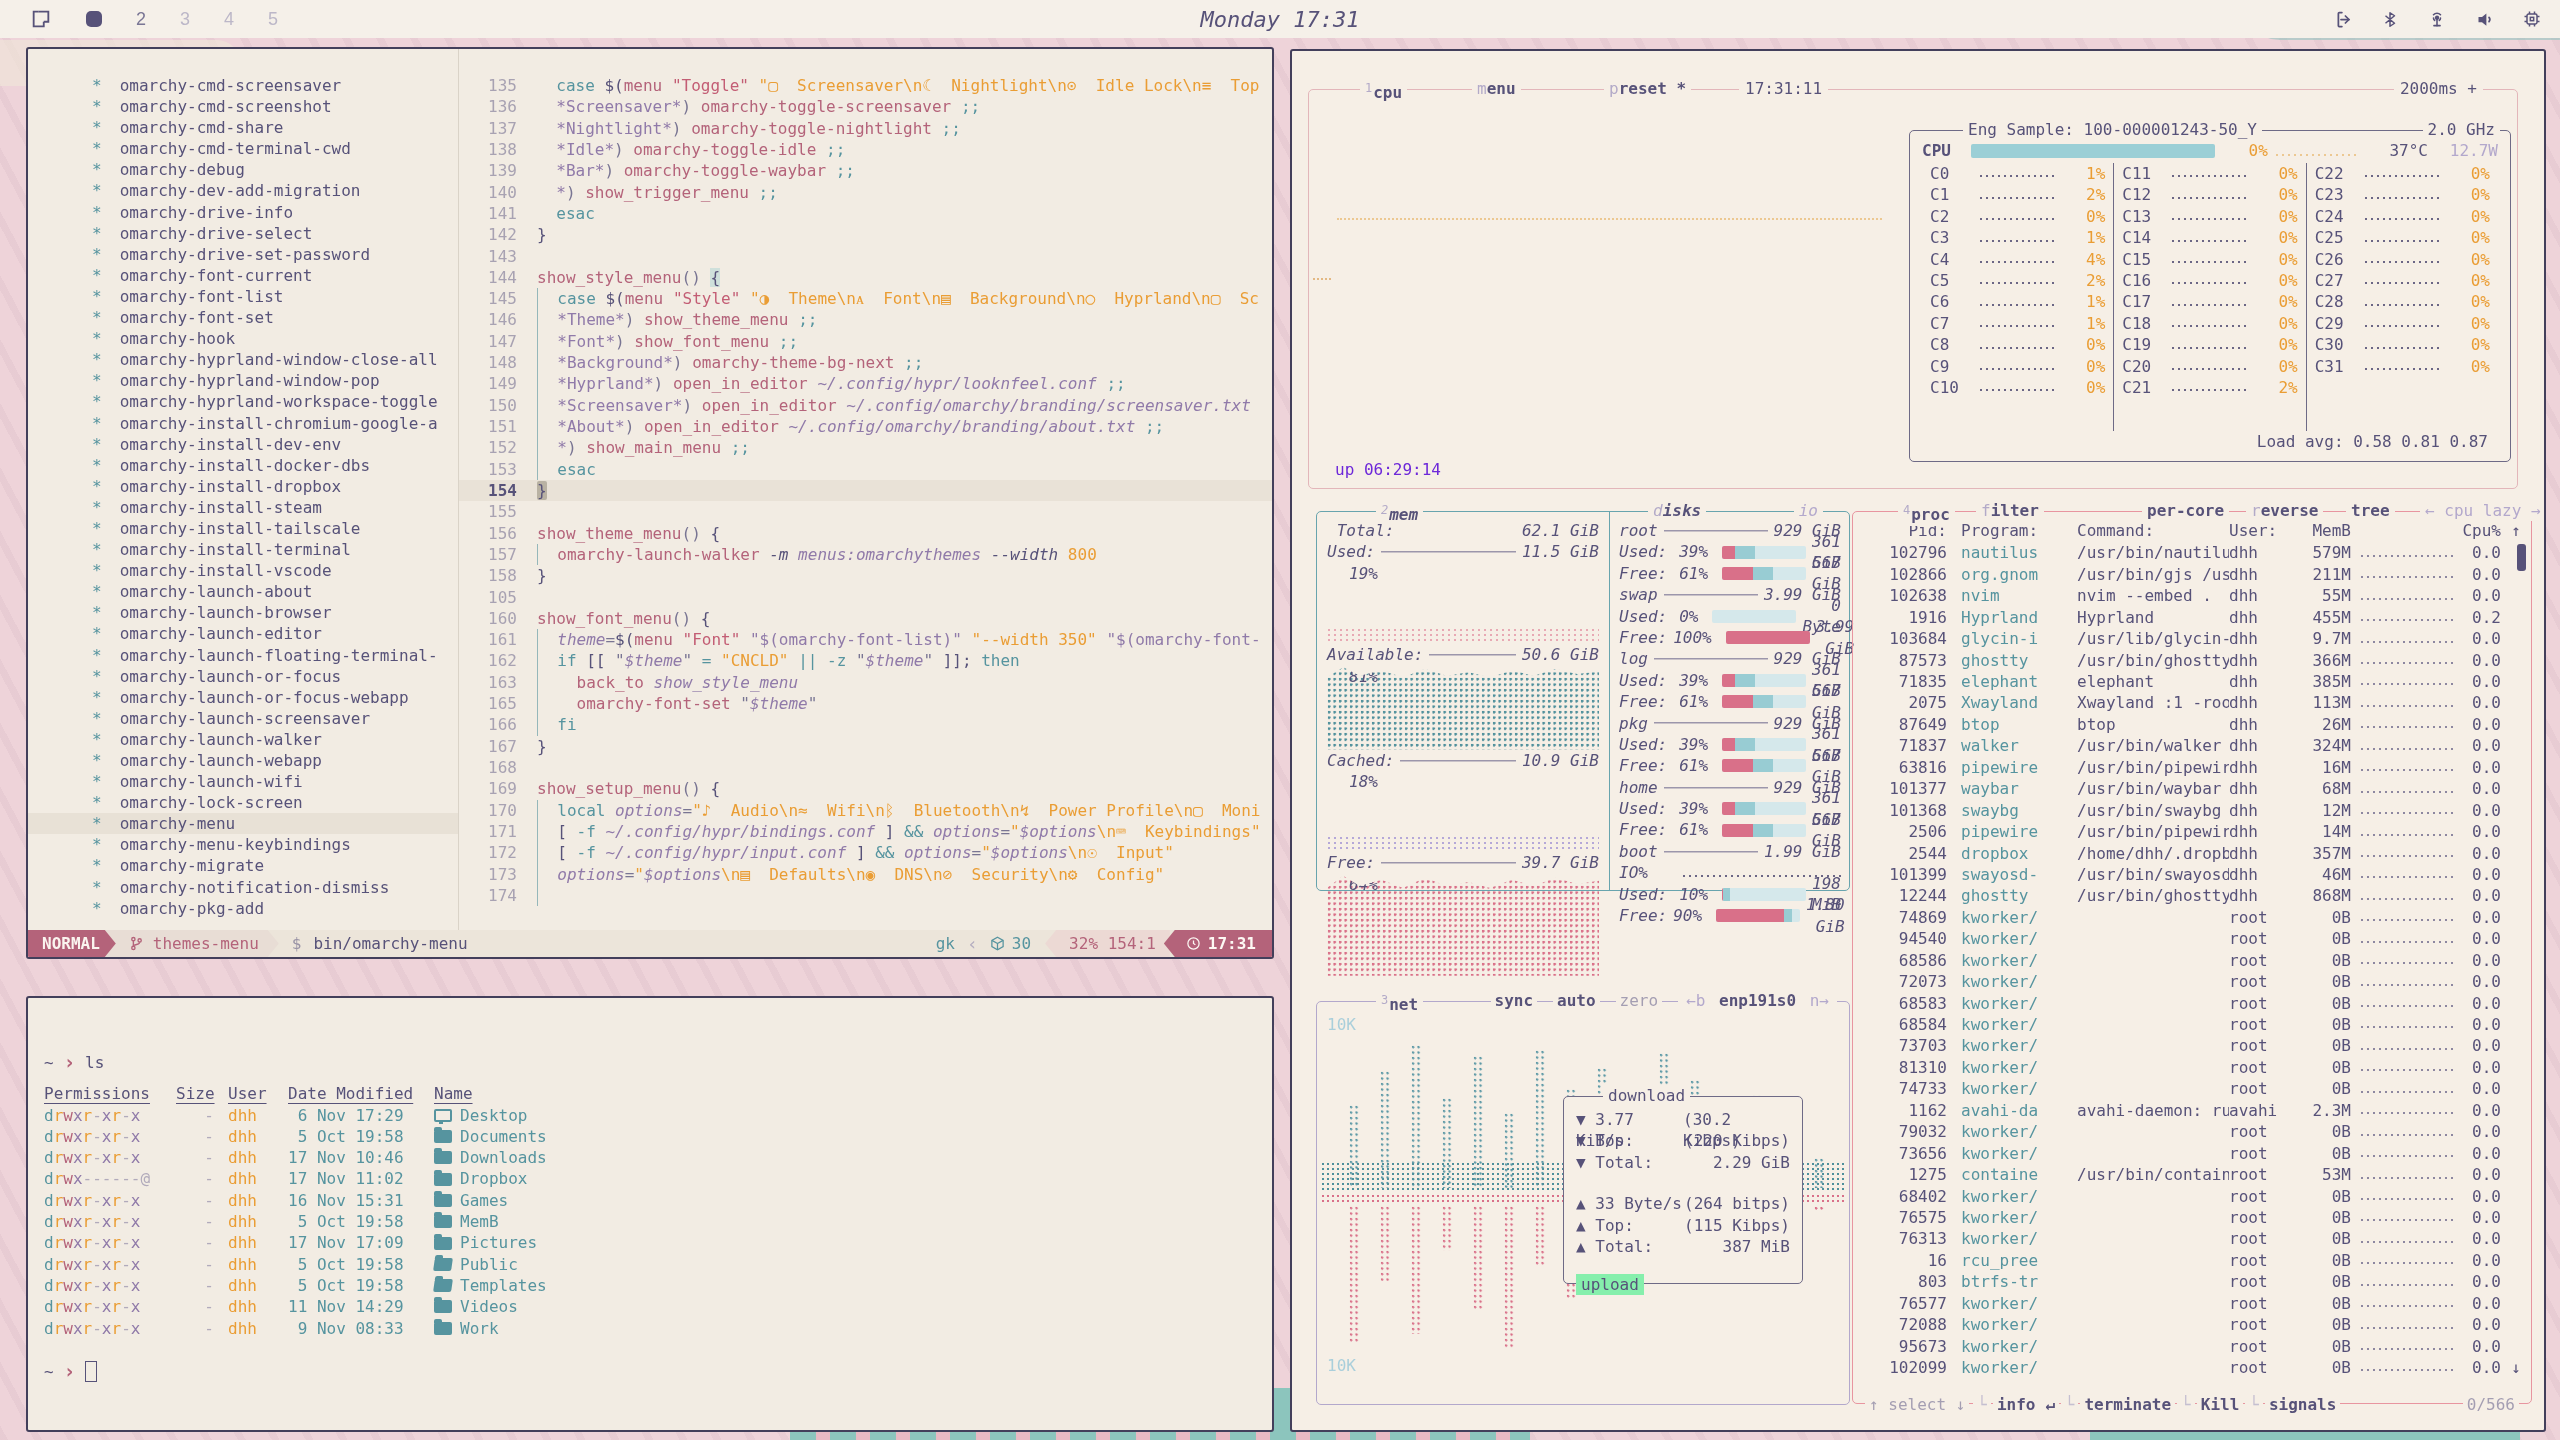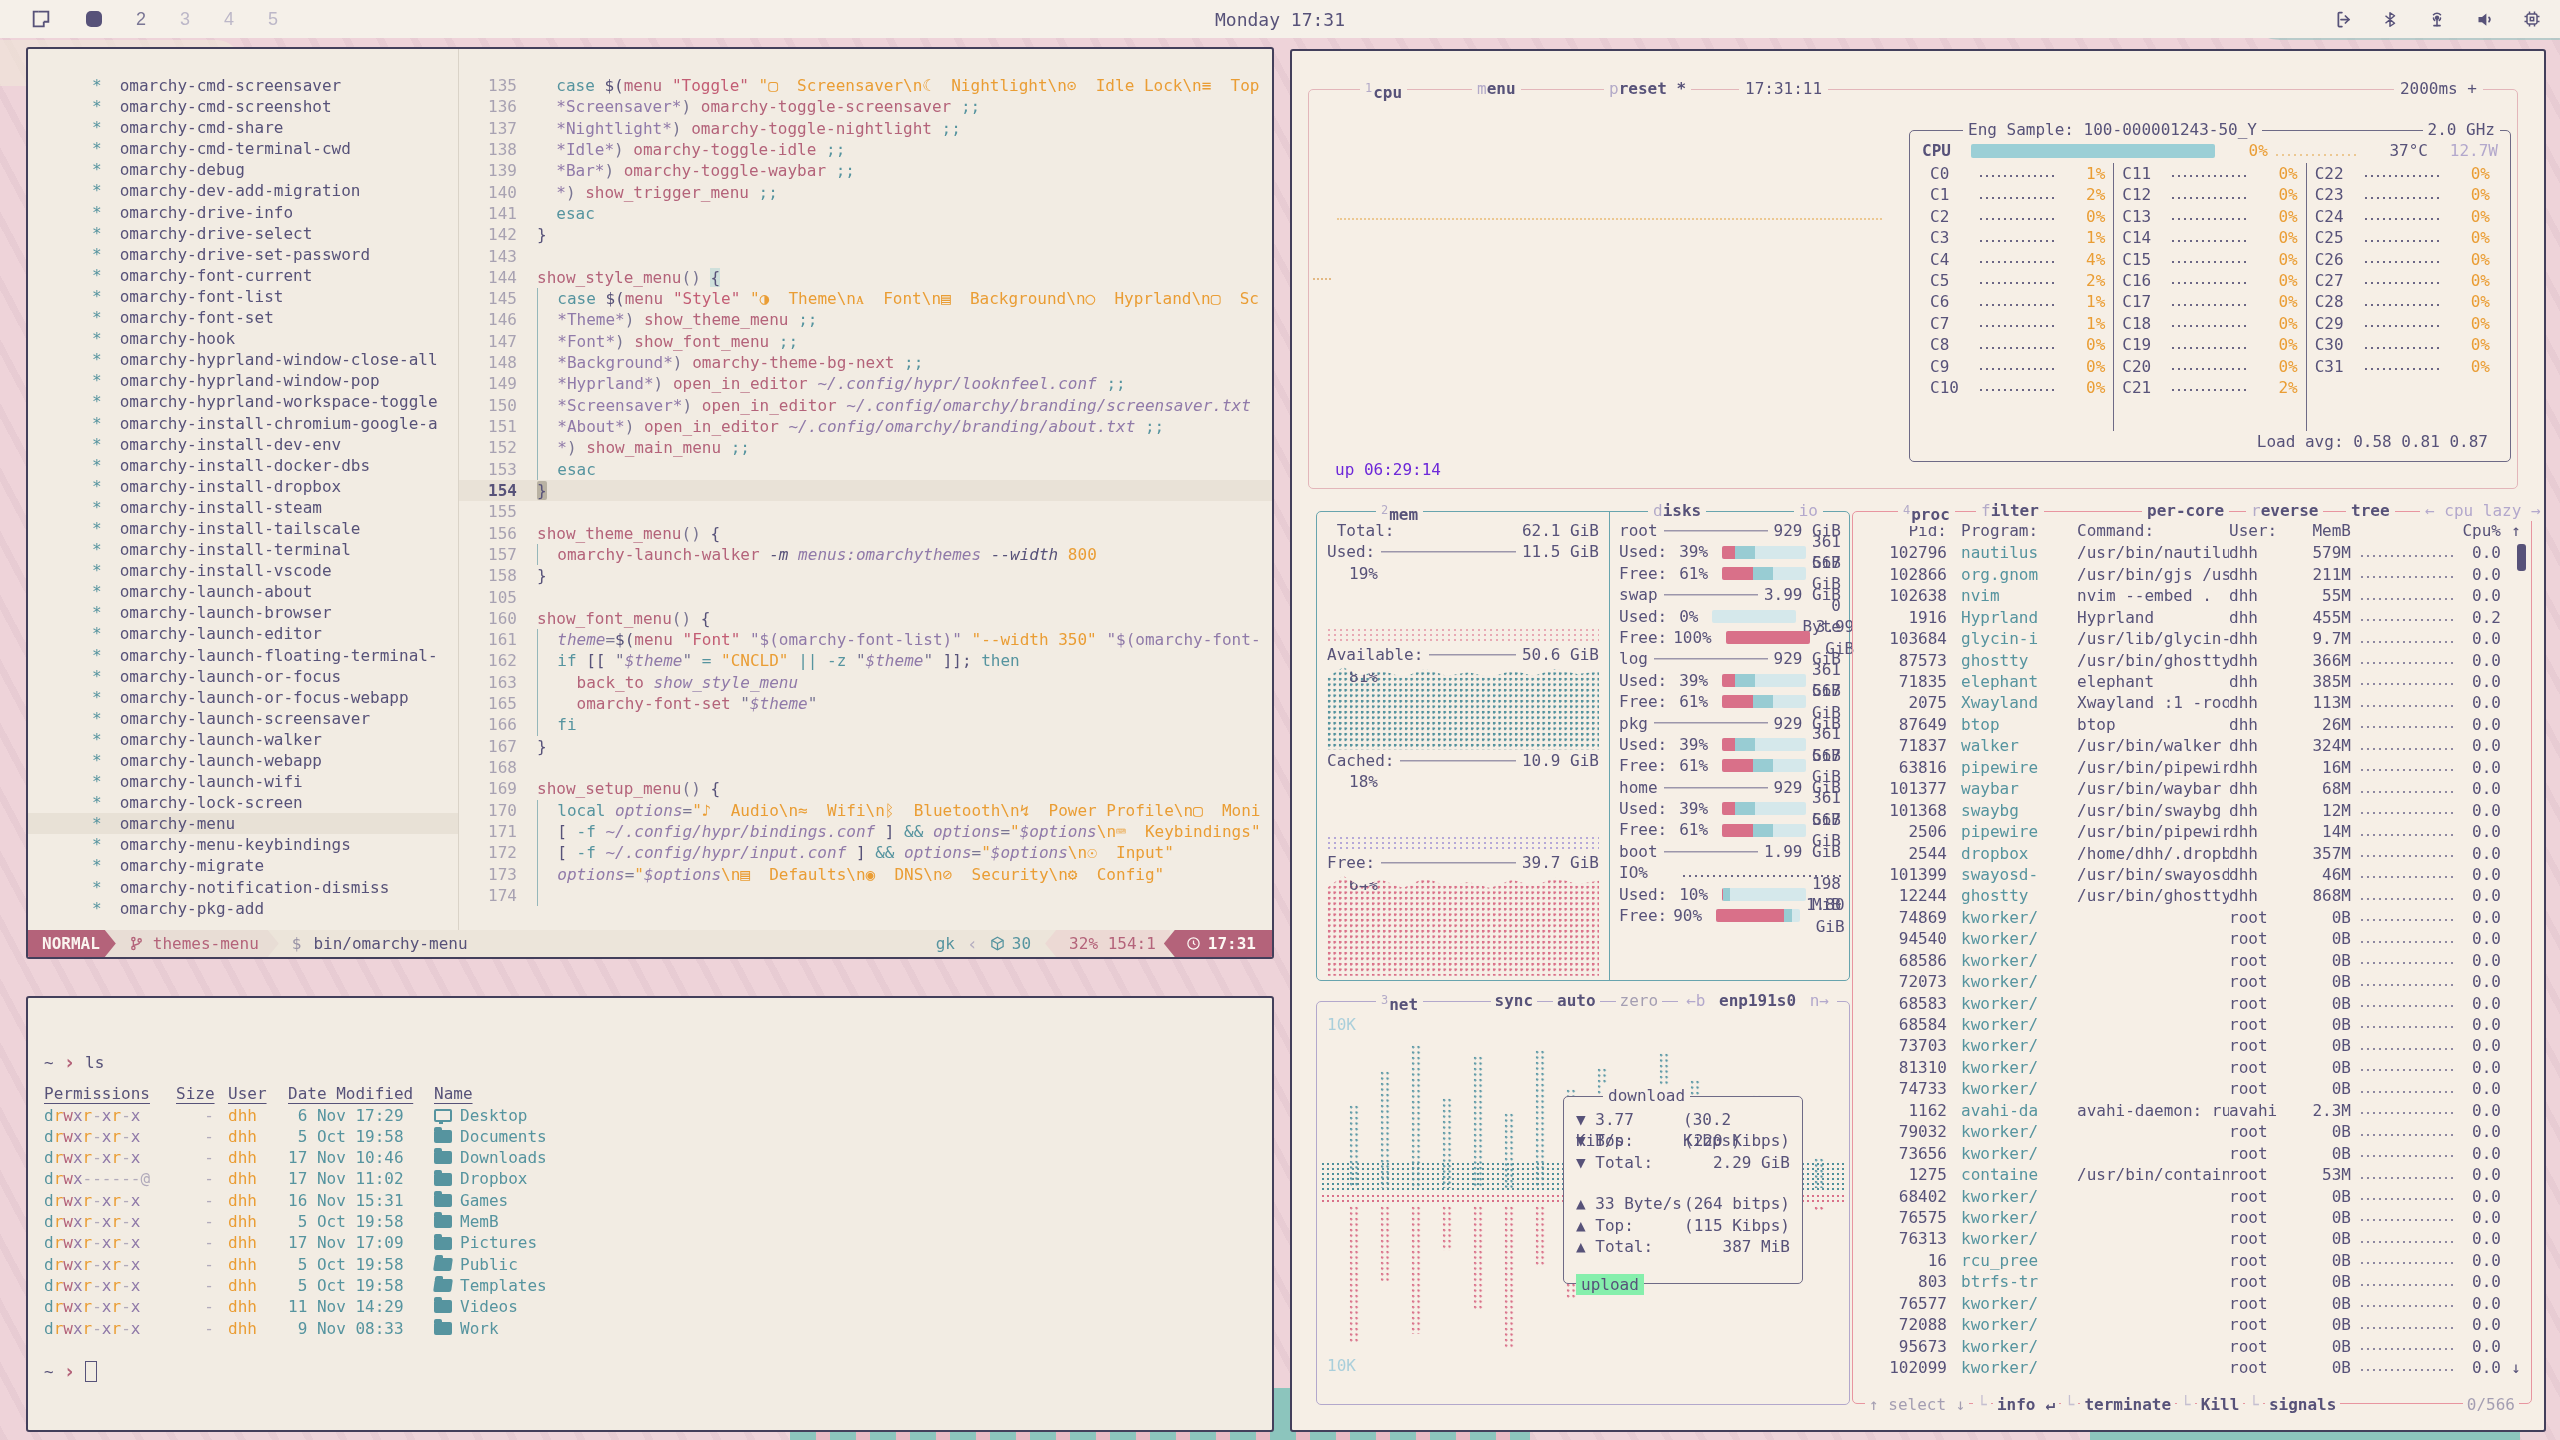--- a/index.html
+++ b/index.html
@@ -15,22 +15,22 @@
   .shp-d{top:-30px;right:-40px;width:360px;height:70px;background:#8cc5bd;border-radius:0 0 40px 40px;opacity:.55;}
 
   
   .topbar{position:absolute;left:0;top:0;width:2560px;height:38px;background:#f5f0e9;
           font-family:"Liberation Sans",sans-serif;display:flex;align-items:center;z-index:5;}
   .ws-area{position:absolute;left:30px;display:flex;align-items:center;gap:34px;}
   .layout-ico svg{display:block;}
   .ws-active{width:16px;height:16px;background:#575279;border-radius:5px;}
   .ws-num{font-size:18px;color:#7a7695;}
   .ws-dim{color:#bcb7c8;}
-  .clock{position:absolute;left:50%;transform:translateX(-50%);font-size:18px;color:#575279;
-         font-family:"DejaVu Sans Mono",monospace;}
+  .clock{position:absolute;left:50%;transform:translateX(-50%);font-size:22px;color:#575279;
+         font-family:"DejaVu Sans Mono",monospace;font-style:italic;}
   .tb-icons{position:absolute;right:18px;display:flex;align-items:center;gap:26px;}
   .tb-icons svg{display:block;}
 
   
   .win{position:absolute;background:#f2ece3;border:2px solid #433f5b;border-radius:3px;box-sizing:border-box;}
   .win-editor{left:26px;top:47px;width:1248px;height:912px;display:flex;flex-direction:column;overflow:hidden;}
   .win-term{left:26px;top:996px;width:1248px;height:436px;overflow:hidden;}
   .win-btop{left:1290px;top:49px;width:1256px;height:1383px;background:#f6efe6;overflow:hidden;}
 
   
@@ -119,21 +119,21 @@
   .corecol{flex:1;padding:0 8px;}
   .corecol + .corecol{border-left:1px solid #6e6a86;}
   .corerow{display:flex;height:21.4px;align-items:center;gap:6px;}
   .corerow .clbl{width:44px;}
   .corerow .cpct{width:42px;text-align:right;color:#ea9d34;}
   .loadrow{text-align:right;padding-right:10px;height:22px;}
   .cpu-gline{position:absolute;left:28px;top:128px;width:545px;border-top:2px dotted #ecc892;}
   .cpu-gline2{position:absolute;left:4px;top:188px;width:18px;border-top:2px dotted #e3b883;}
   .cpu-up{position:absolute;left:26px;bottom:8px;color:#6d28d9;}
 
-  .mem-box{left:24px;top:460px;width:534px;height:470px;border:1.5px solid #68a4ae;}
+  .mem-box{left:24px;top:460px;width:534px;height:380px;border:1.5px solid #68a4ae;font-style:italic;}
   .mem-div{position:absolute;left:292px;top:0;bottom:0;border-left:1.5px solid #68a4ae;}
   .mem-col{position:absolute;left:10px;top:8px;width:272px;}
   .dashrow{display:flex;align-items:center;height:21.4px;gap:6px;}
   .dashrow .dl{white-space:pre;}
   .dashfill{flex:1;height:21.4px;background:linear-gradient(#9c96ab,#9c96ab) 0 50%/100% 1.5px no-repeat;}
   .pctrow{height:21.4px;padding-left:22px;}
   .dstrip{height:14px;margin:2px 0;background-image:radial-gradient(circle at 2px 2px,var(--dc) 1.3px,transparent 1.5px);background-size:6px 5px;}
   .memgraph{position:relative;background-image:radial-gradient(circle at 2px 2px,var(--dc) 1.3px,transparent 1.5px);background-size:5.5px 5.5px;
             clip-path:polygon(0 14%,6% 2%,12% 12%,20% 6%,28% 14%,36% 4%,44% 12%,52% 8%,60% 14%,68% 6%,76% 12%,84% 4%,92% 10%,100% 7%,100% 100%,0 100%);}
   .memgraph .gp{position:absolute;left:22px;top:0;background:transparent;}

